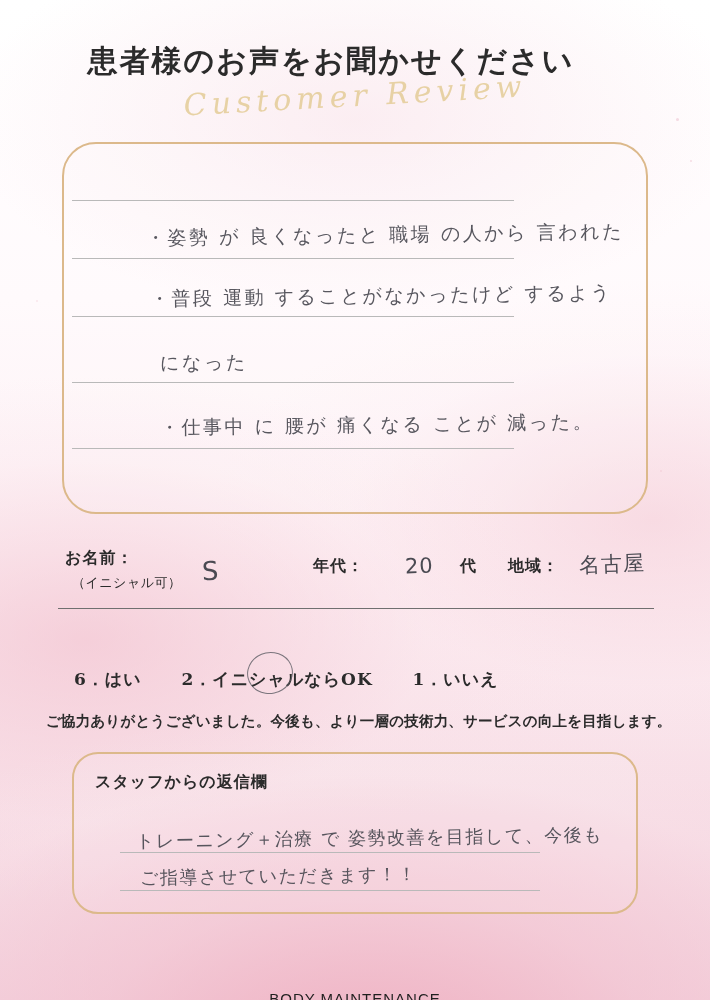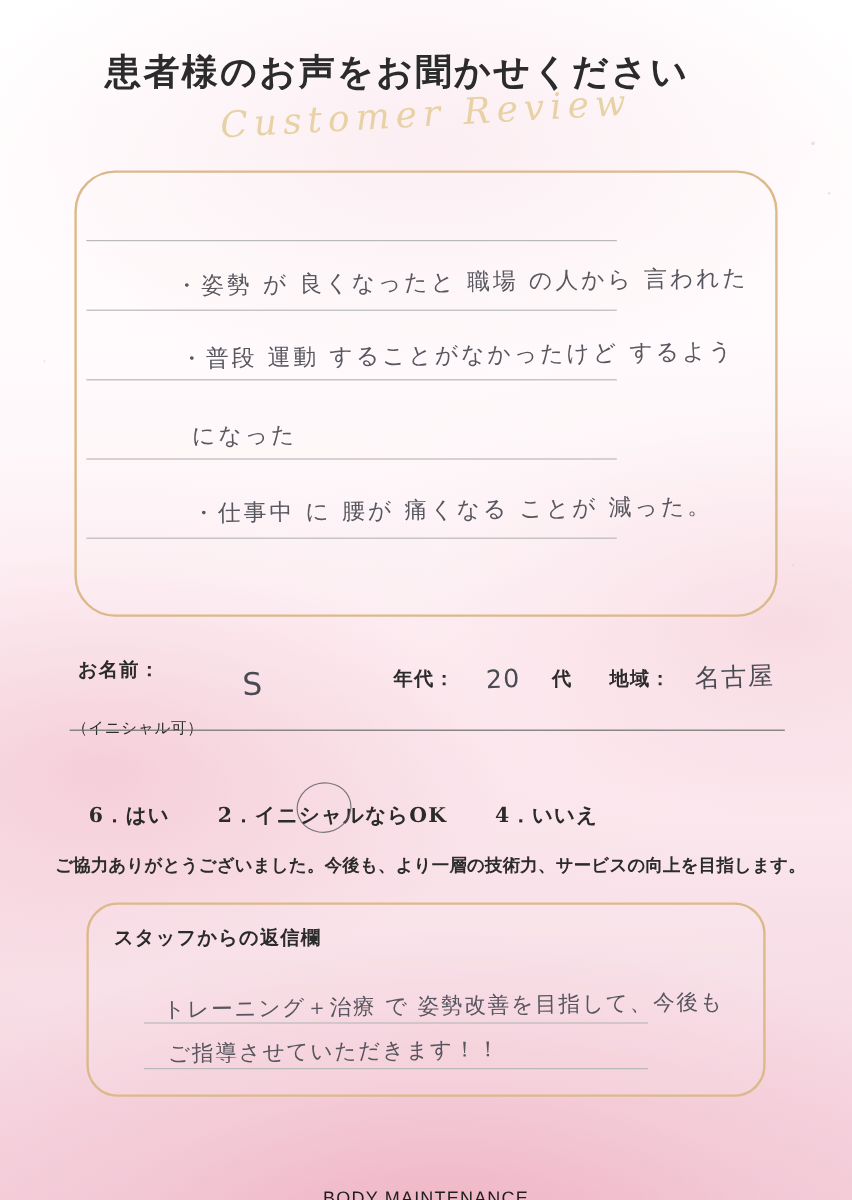--- a/index.html
+++ b/index.html
@@ -253,40 +253,40 @@
   <div class="rule" style="top:382px;"></div>
   <div class="rule" style="top:448px;"></div>
 
   <div class="hand" style="left:146px;top:222px;">・姿勢 が 良くなったと 職場 の人から 言われた</div>
   <div class="hand" style="left:150px;top:283px;">・普段 運動 することがなかったけど するよう</div>
   <div class="hand" style="left:160px;top:350px;">になった</div>
   <div class="hand" style="left:160px;top:412px;">・仕事中 に 腰が 痛くなる ことが 減った。</div>
 
   <div class="info-row">
     <div class="lbl" style="left:5px;top:8px;">お名前：</div>
-    <div class="lbl-small" style="left:0px;top:34px;margin-top:24px;">（イニシャル可）</div>
+    <div class="lbl-small" style="left:12px;top:34px;">（イニシャル可）</div>
     <div class="hand-field" style="left:142px;top:16px;font-size:26px;">S</div>
 
-    <div class="lbl" style="left:268px;top:16px;">年代：</div>
+    <div class="lbl" style="left:253px;top:16px;">年代：</div>
     <div class="hand-field" style="left:345px;top:14px;">20</div>
     <div class="lbl" style="left:400px;top:16px;">代</div>
 
     <div class="lbl" style="left:448px;top:16px;">地域：</div>
     <div class="hand-field" style="left:519px;top:10px;">名古屋</div>
   </div>
 
   <div class="divider"></div>
 
 
   <div class="choices">
     <span class="choice">6．はい</span>
     <span class="gap-a"></span>
     <span class="choice">2．イニシャルならOK</span>
     <span class="gap-b"></span>
-    <span class="choice">4．いいえ</span>
+    <span class="choice">1．いいえ</span>
   </div>
 
   <div class="circle-mark"></div>
 
   <div class="thanks">ご協力ありがとうございました。今後も、より一層の技術力、サービスの向上を目指します。</div>
 
   <div class="staff-box"></div>
   <div class="staff-title">スタッフからの返信欄</div>
 
   <div class="staff-rule" style="top:852px;"></div>

